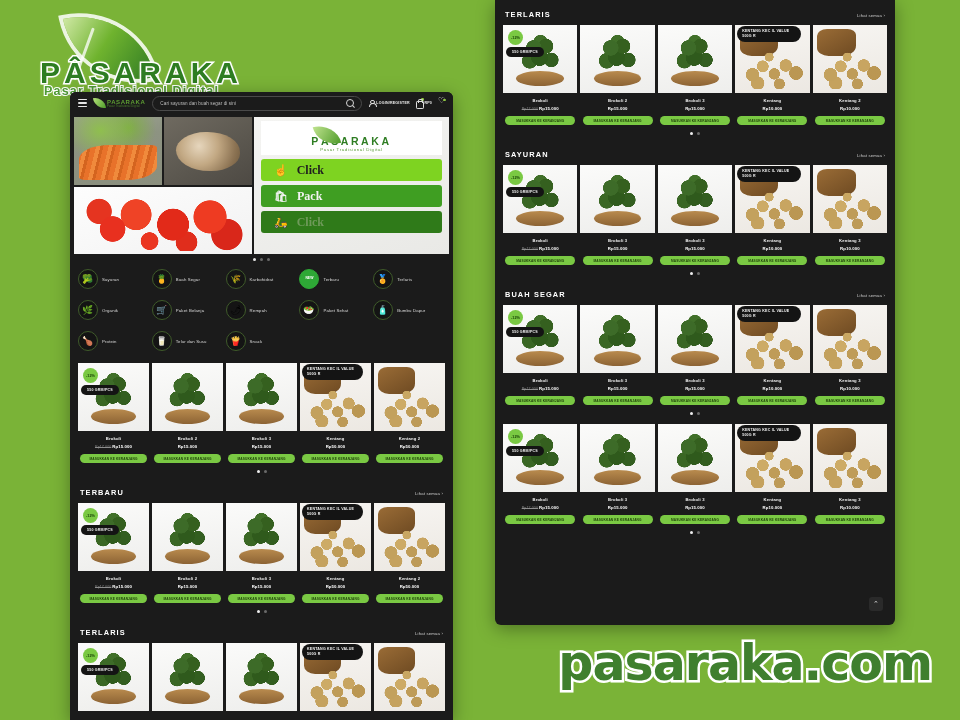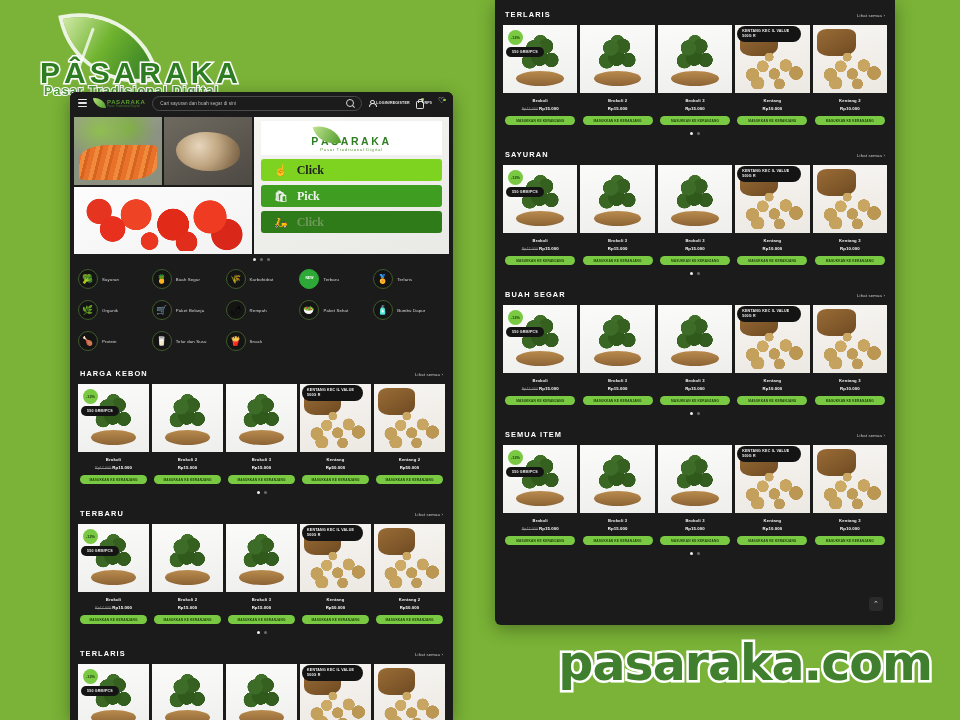--- a/index.html
+++ b/index.html
@@ -266,21 +266,21 @@
         <div class="hb-leaf"></div>
         <div class="hb-word">PÂSARAKA</div>
         <div class="hb-tag">Pasar Tradisional Digital</div>
       </div>
       <div class="cta cta-1">
         <span class="glyph">☝</span>
         <span>Click</span>
       </div>
       <div class="cta cta-2">
         <span class="glyph">🛍</span>
-        <span>Pick</span>
+        <span>Pack</span>
       </div>
       <div class="cta cta-3">
         <span class="glyph">🛵</span>
         <span>Click</span>
       </div>
     </div>
   </div>
 
   <div class="hero-dots">
     <i class="on"></i>
@@ -338,24 +338,20 @@
         <span class="cname">Telur dan Susu</span>
       </div>
       <div class="cat">
         <span class="bubble" style="">🍟</span>
         <span class="cname">Snack</span>
       </div>
     </div>
 
   <div id="left-sections">
       <div class="section">
-        <div class="sec-head">
-          <div class="sec-title">HARGA KEBON</div>
-          <div class="sec-more">Lihat semua ›</div>
-        </div>
         <div class="prod-row">
           <div class="card">
             <div class="thumb broccoli">
               <div class="badge-disc">-12%</div>
               <div class="badge-wt">550 GRM/PCS</div>
             </div>
             <div class="pname">Brokoli</div>
             <div class="pprice"><s>Rp17.000</s><span>Rp15.000</span></div>
             <button class="addbtn">MASUKKAN KE KERANJANG</button>
           </div>
@@ -606,24 +602,20 @@
             <div class="pprice"><span>Rp10.000</span></div>
             <button class="addbtn">MASUKKAN KE KERANJANG</button>
           </div>
         </div>
         <div class="dots">
           <i class="on"></i>
           <i></i>
         </div>
       </div>
       <div class="section">
-        <div class="sec-head">
-          <div class="sec-title">SEMUA ITEM</div>
-          <div class="sec-more">Lihat semua ›</div>
-        </div>
         <div class="prod-row">
           <div class="card">
             <div class="thumb broccoli">
               <div class="badge-disc">-12%</div>
               <div class="badge-wt">550 GRM/PCS</div>
             </div>
             <div class="pname">Brokoli</div>
             <div class="pprice"><s>Rp17.000</s><span>Rp15.000</span></div>
             <button class="addbtn">MASUKKAN KE KERANJANG</button>
           </div>

